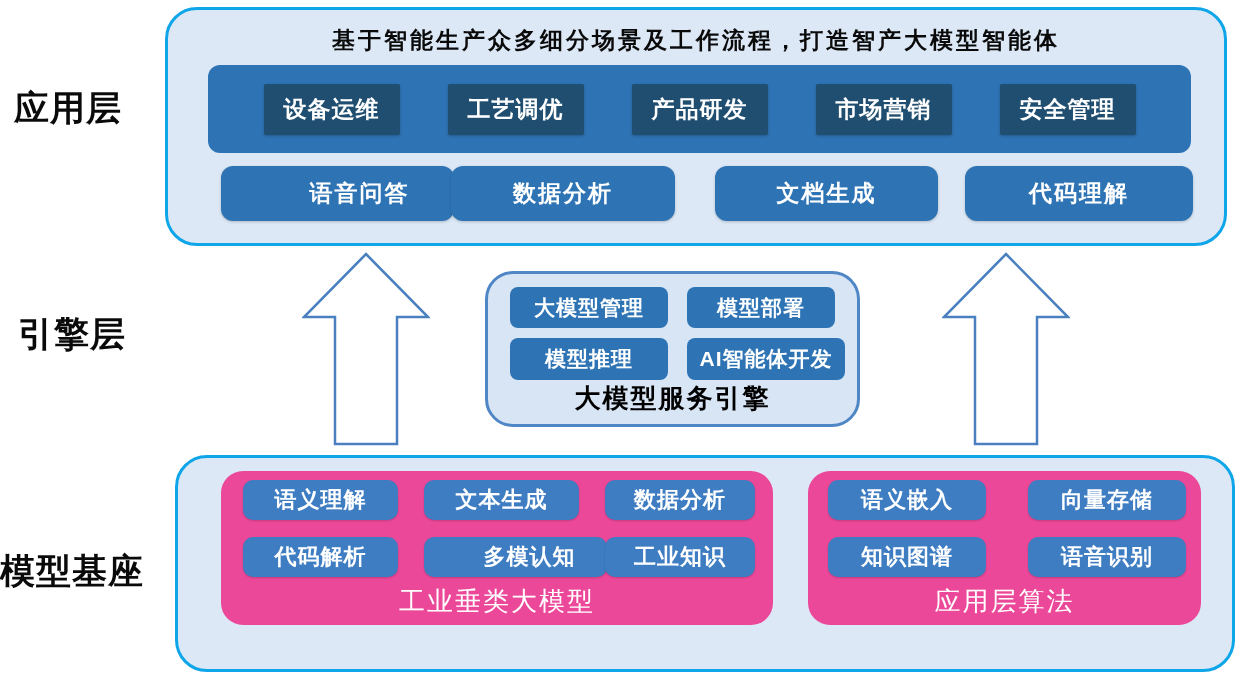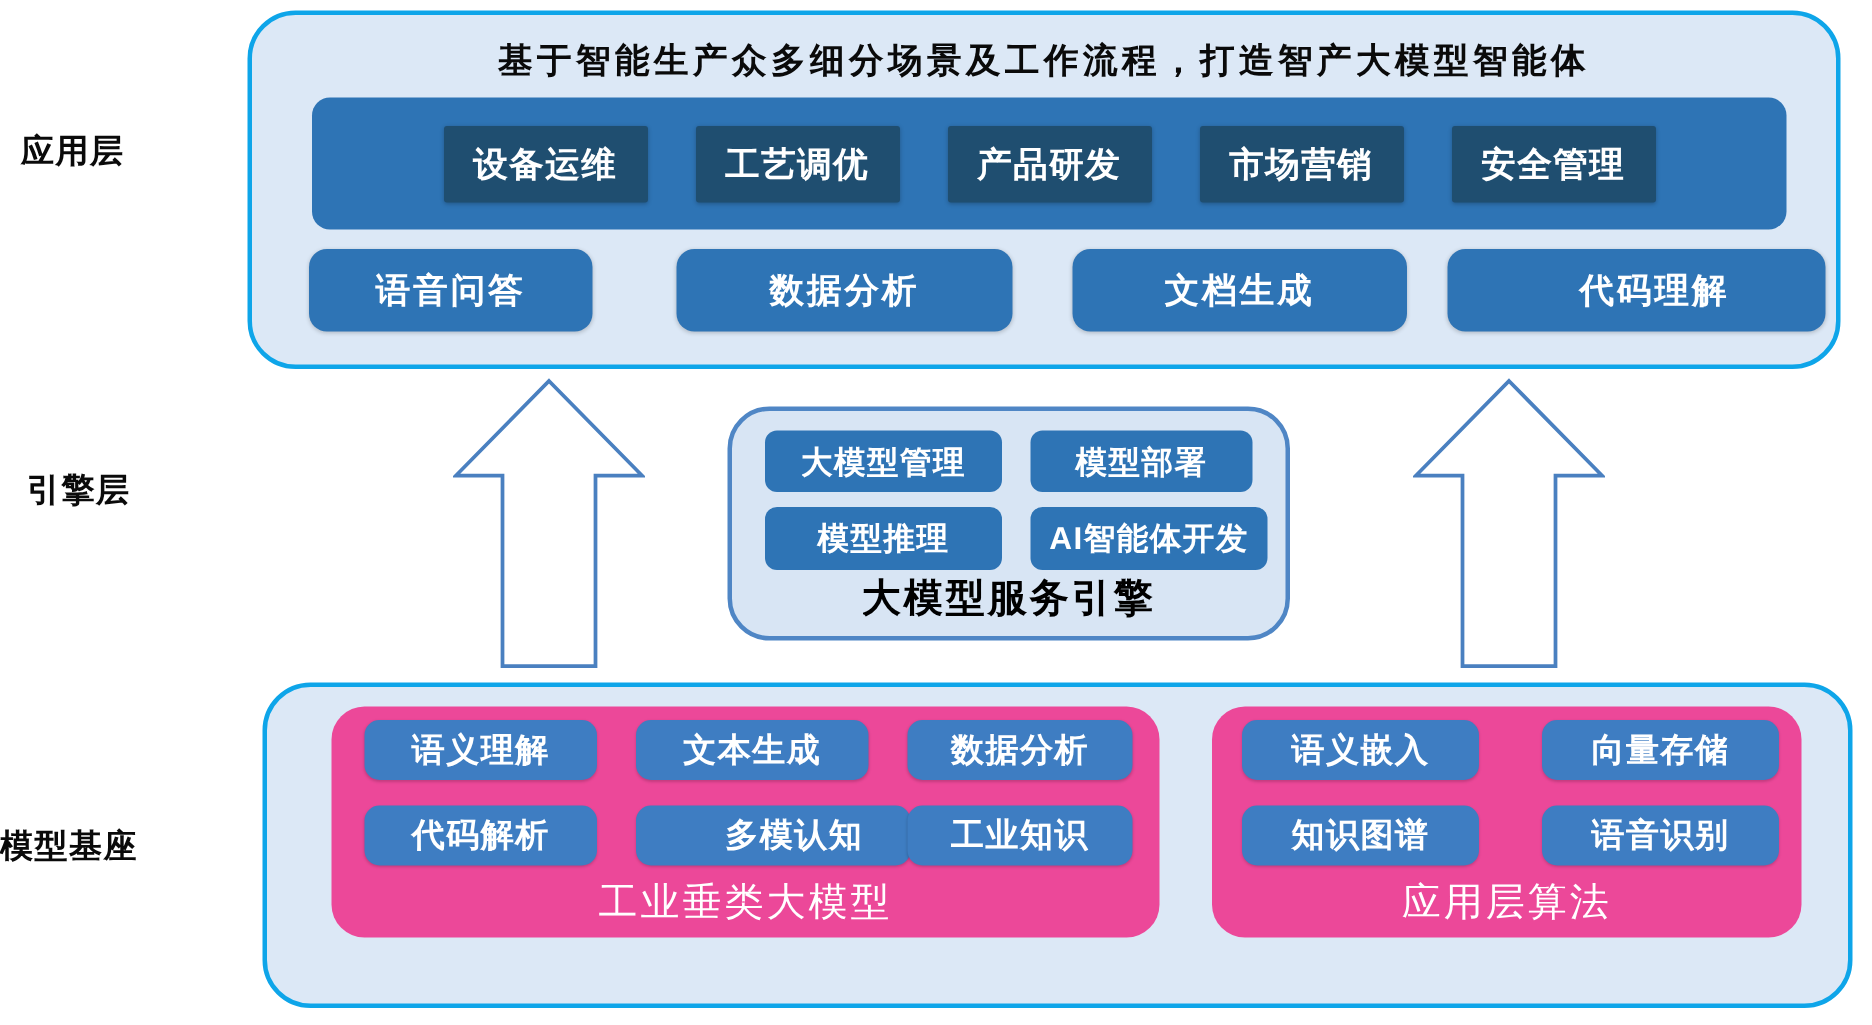--- a/index.html
+++ b/index.html
@@ -2,57 +2,57 @@
 <html><head>
 <meta charset="utf-8">
 <style>
   html,body{margin:0;padding:0;}
   body{
     width:1248px;height:683px;position:relative;background:#ffffff;
     font-family:"Liberation Sans","DejaVu Sans",sans-serif;overflow:hidden;
   }
   
   .layer-label{
-    position:absolute;font-size:22px;font-weight:bold;color:#0a0a0a;
+    position:absolute;font-size:35px;font-weight:bold;color:#0a0a0a;
     line-height:1.15;white-space:nowrap;letter-spacing:1px;
   }
   #label-app{left:14px;top:88px;}
   #label-engine{left:18px;top:314px;}
   #label-model{left:0px;top:551px;}
 
   
   .outer-panel{
     position:absolute;background:#dce8f6;border:3px solid #0ea5e9;
     border-radius:32px;box-sizing:border-box;
   }
   #app-panel{left:165px;top:7px;width:1062px;height:239px;}
   #app-title{
     position:absolute;left:0;right:0;top:15px;text-align:center;
     font-size:23px;font-weight:bold;color:#0a0a0a;letter-spacing:3px;white-space:nowrap;
   }
   #app-bar{
     position:absolute;left:40px;top:55px;width:983px;height:88px;
     background:#2e74b5;border-radius:12px;
-    display:flex;align-items:center;justify-content:center;gap:32px;
+    display:flex;align-items:center;justify-content:center;gap:48px;
   }
   .scenario-box{
     background:#1f4e70;color:#ffffff;font-size:23px;font-weight:bold;
     padding:10px 20px;border-radius:2px;white-space:nowrap;letter-spacing:1px;
     box-shadow:0 1px 3px rgba(0,0,0,0.25);
   }
   .cap-btn{
     position:absolute;height:55px;background:#2e74b5;border-radius:12px;
     color:#ffffff;font-size:23px;font-weight:bold;letter-spacing:2px;
     display:flex;align-items:center;justify-content:center;
     box-shadow:0 1px 3px rgba(0,0,0,0.2);
   }
-  #cap-0{left:38px;top:156px;width:189px;}
+  #cap-0{left:53px;top:156px;width:189px;padding-left:44px;}
   #cap-1{left:283px;top:156px;width:224px;}
   #cap-2{left:547px;top:156px;width:223px;}
-  #cap-3{left:797px;top:156px;width:228px;padding-left:24px;}
+  #cap-3{left:797px;top:156px;width:228px;}
 
   
   #engine-panel{
     position:absolute;left:485px;top:271px;width:375px;height:156px;
     background:#d8e5f4;border:3px solid #4f86c5;border-radius:28px;box-sizing:border-box;
   }
   .engine-btn{
     position:absolute;background:#2e74b5;border-radius:8px;color:#ffffff;
     font-size:21px;font-weight:bold;display:flex;align-items:center;justify-content:center;
     letter-spacing:1px;white-space:nowrap;

